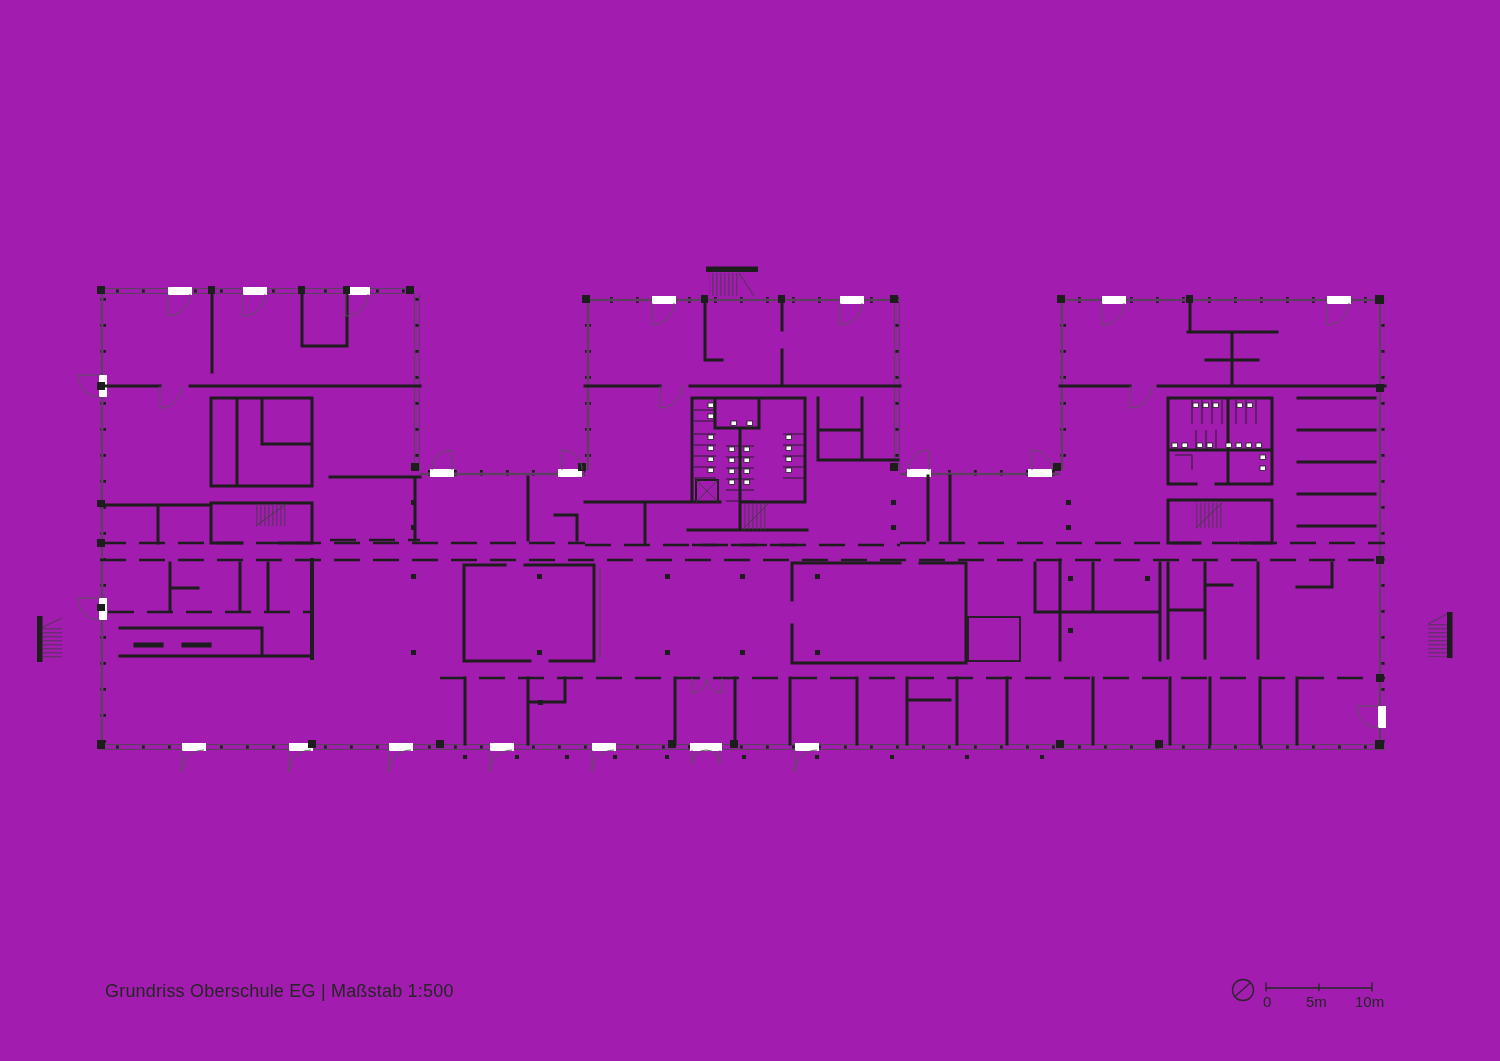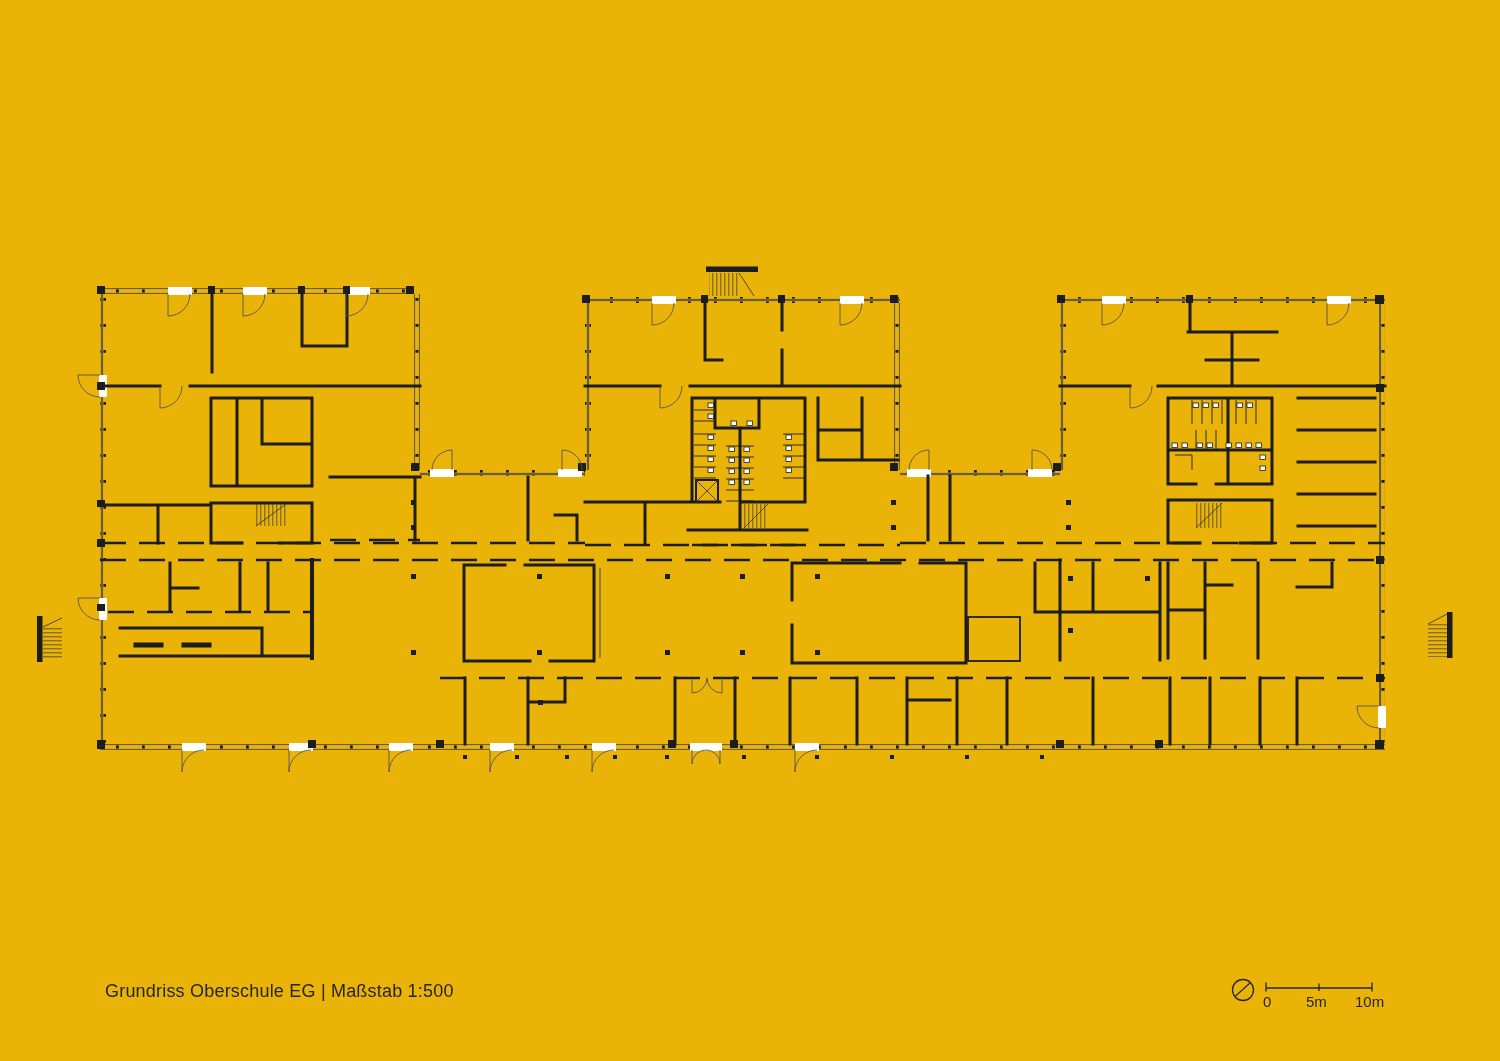--- a/index.html
+++ b/index.html
@@ -1,16 +1,16 @@
 <!DOCTYPE html>
 <html><head>
 <meta charset="utf-8">
 <style>
   html,body{margin:0;padding:0;background:#e8e8e8;}
-  .sheet{position:relative;width:1500px;height:1061px;background:#eab308;overflow:hidden;
+  .sheet{position:relative;width:1500px;height:1061px;background:#a21caf;overflow:hidden;
          font-family:"Liberation Sans", sans-serif;}
   svg{display:block;}
   .caption-text{font-family:"Liberation Sans", sans-serif;font-size:18px;fill:#262626;letter-spacing:.2px;}
   .scale-label{font-family:"Liberation Sans", sans-serif;font-size:15px;fill:#262626;}
 </style>
 </head>
 <body>
 
 <div class="sheet">
 <svg width="1500" height="1061" viewBox="0 0 1500 1061" xmlns="http://www.w3.org/2000/svg">

